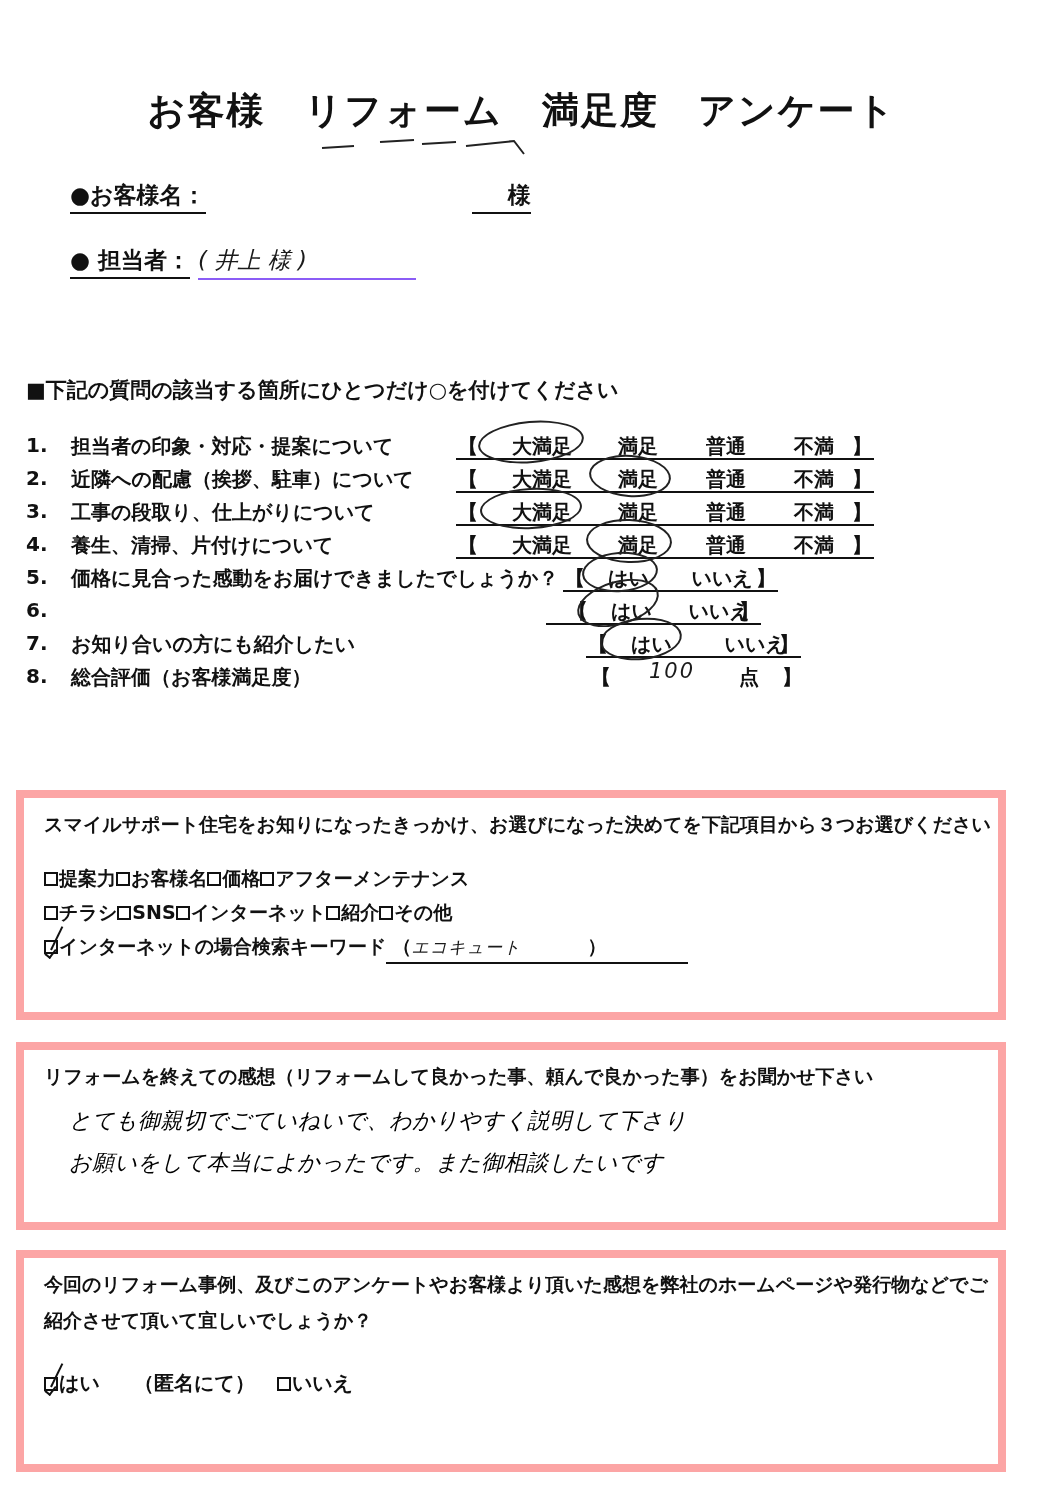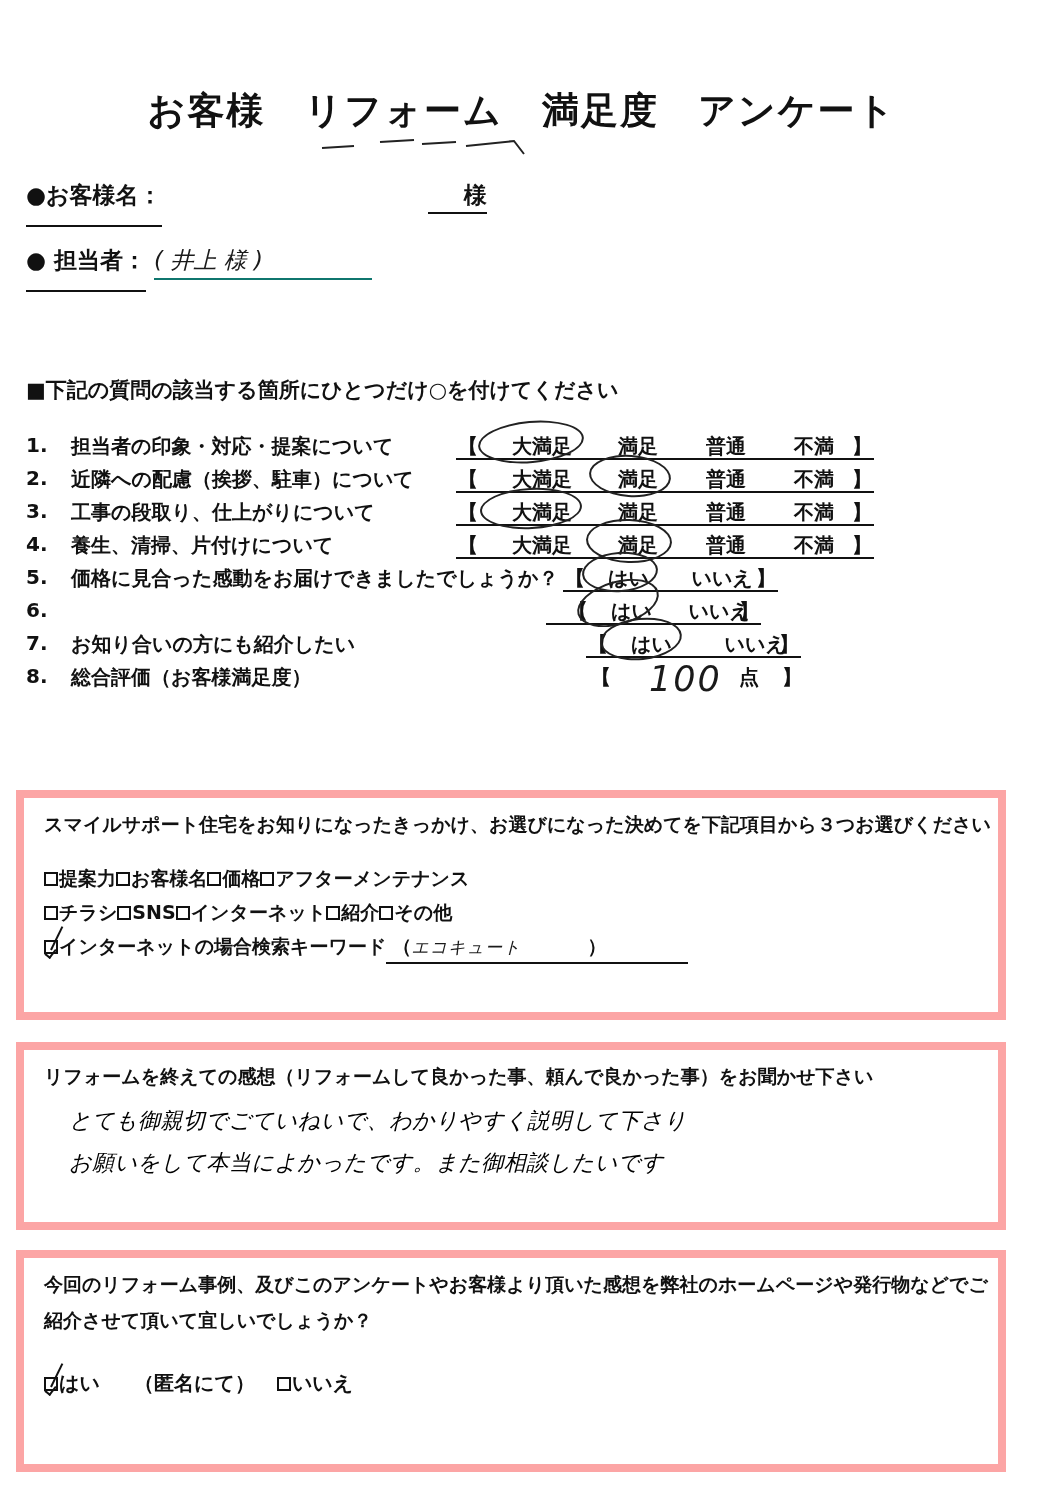--- a/index.html
+++ b/index.html
@@ -44,36 +44,37 @@
   
   .hdr-row {
     position: absolute;
     font-size: 23px;
     font-weight: 700;
     white-space: nowrap;
   }
   .ul {
     border-bottom: 2px solid #111;
     display: inline-block;
-    padding-bottom: 14px;
+    padding-bottom: 1px;
+    margin-left: 44px;
   }
   #customer-name-row { left: 26px; top: 180px; }
   #customer-name-row .name-blank {
     display: inline-block;
     width: 250px;
   }
   #customer-name-row .name-tail {
     display: inline-block;
     border-bottom: 2px solid #111;
     padding: 0 0 1px 36px;
   }
   #staff-row { left: 26px; top: 245px; }
   #staff-row .staff-line {
     display: inline-block;
-    border-bottom: 2px solid #0f766e;
+    border-bottom: 2px solid #8b5cf6;
     min-width: 218px;
     padding-bottom: 2px;
   }
 
   .hand {
     font-family: "DejaVu Sans", "Liberation Sans", sans-serif;
     font-weight: 400;
     color: #1a1a1a;
     font-style: italic;
   }
@@ -144,21 +145,21 @@
   .ans.yesno { width: 215px; }
   .ans.yesno .opt.o0 { left: 24px;  width: 62px; }
   .ans.yesno .opt.o1 { left: 112px; width: 78px; }
   
   .ans.score { left: 563px; width: 215px; border-bottom: none; }
   .ans.score .unit { position: absolute; left: 150px; top: 3px; font-weight: 700; }
   .ans.score .val {
     position: absolute;
     left: 60px;
     top: -2px;
-    font-size: 35px;
+    font-size: 21px;
     font-style: italic;
     letter-spacing: 2px;
   }
 
   
   .circle-mark {
     position: absolute;
     border: 2px solid #222;
     border-radius: 50%;
     pointer-events: none;

